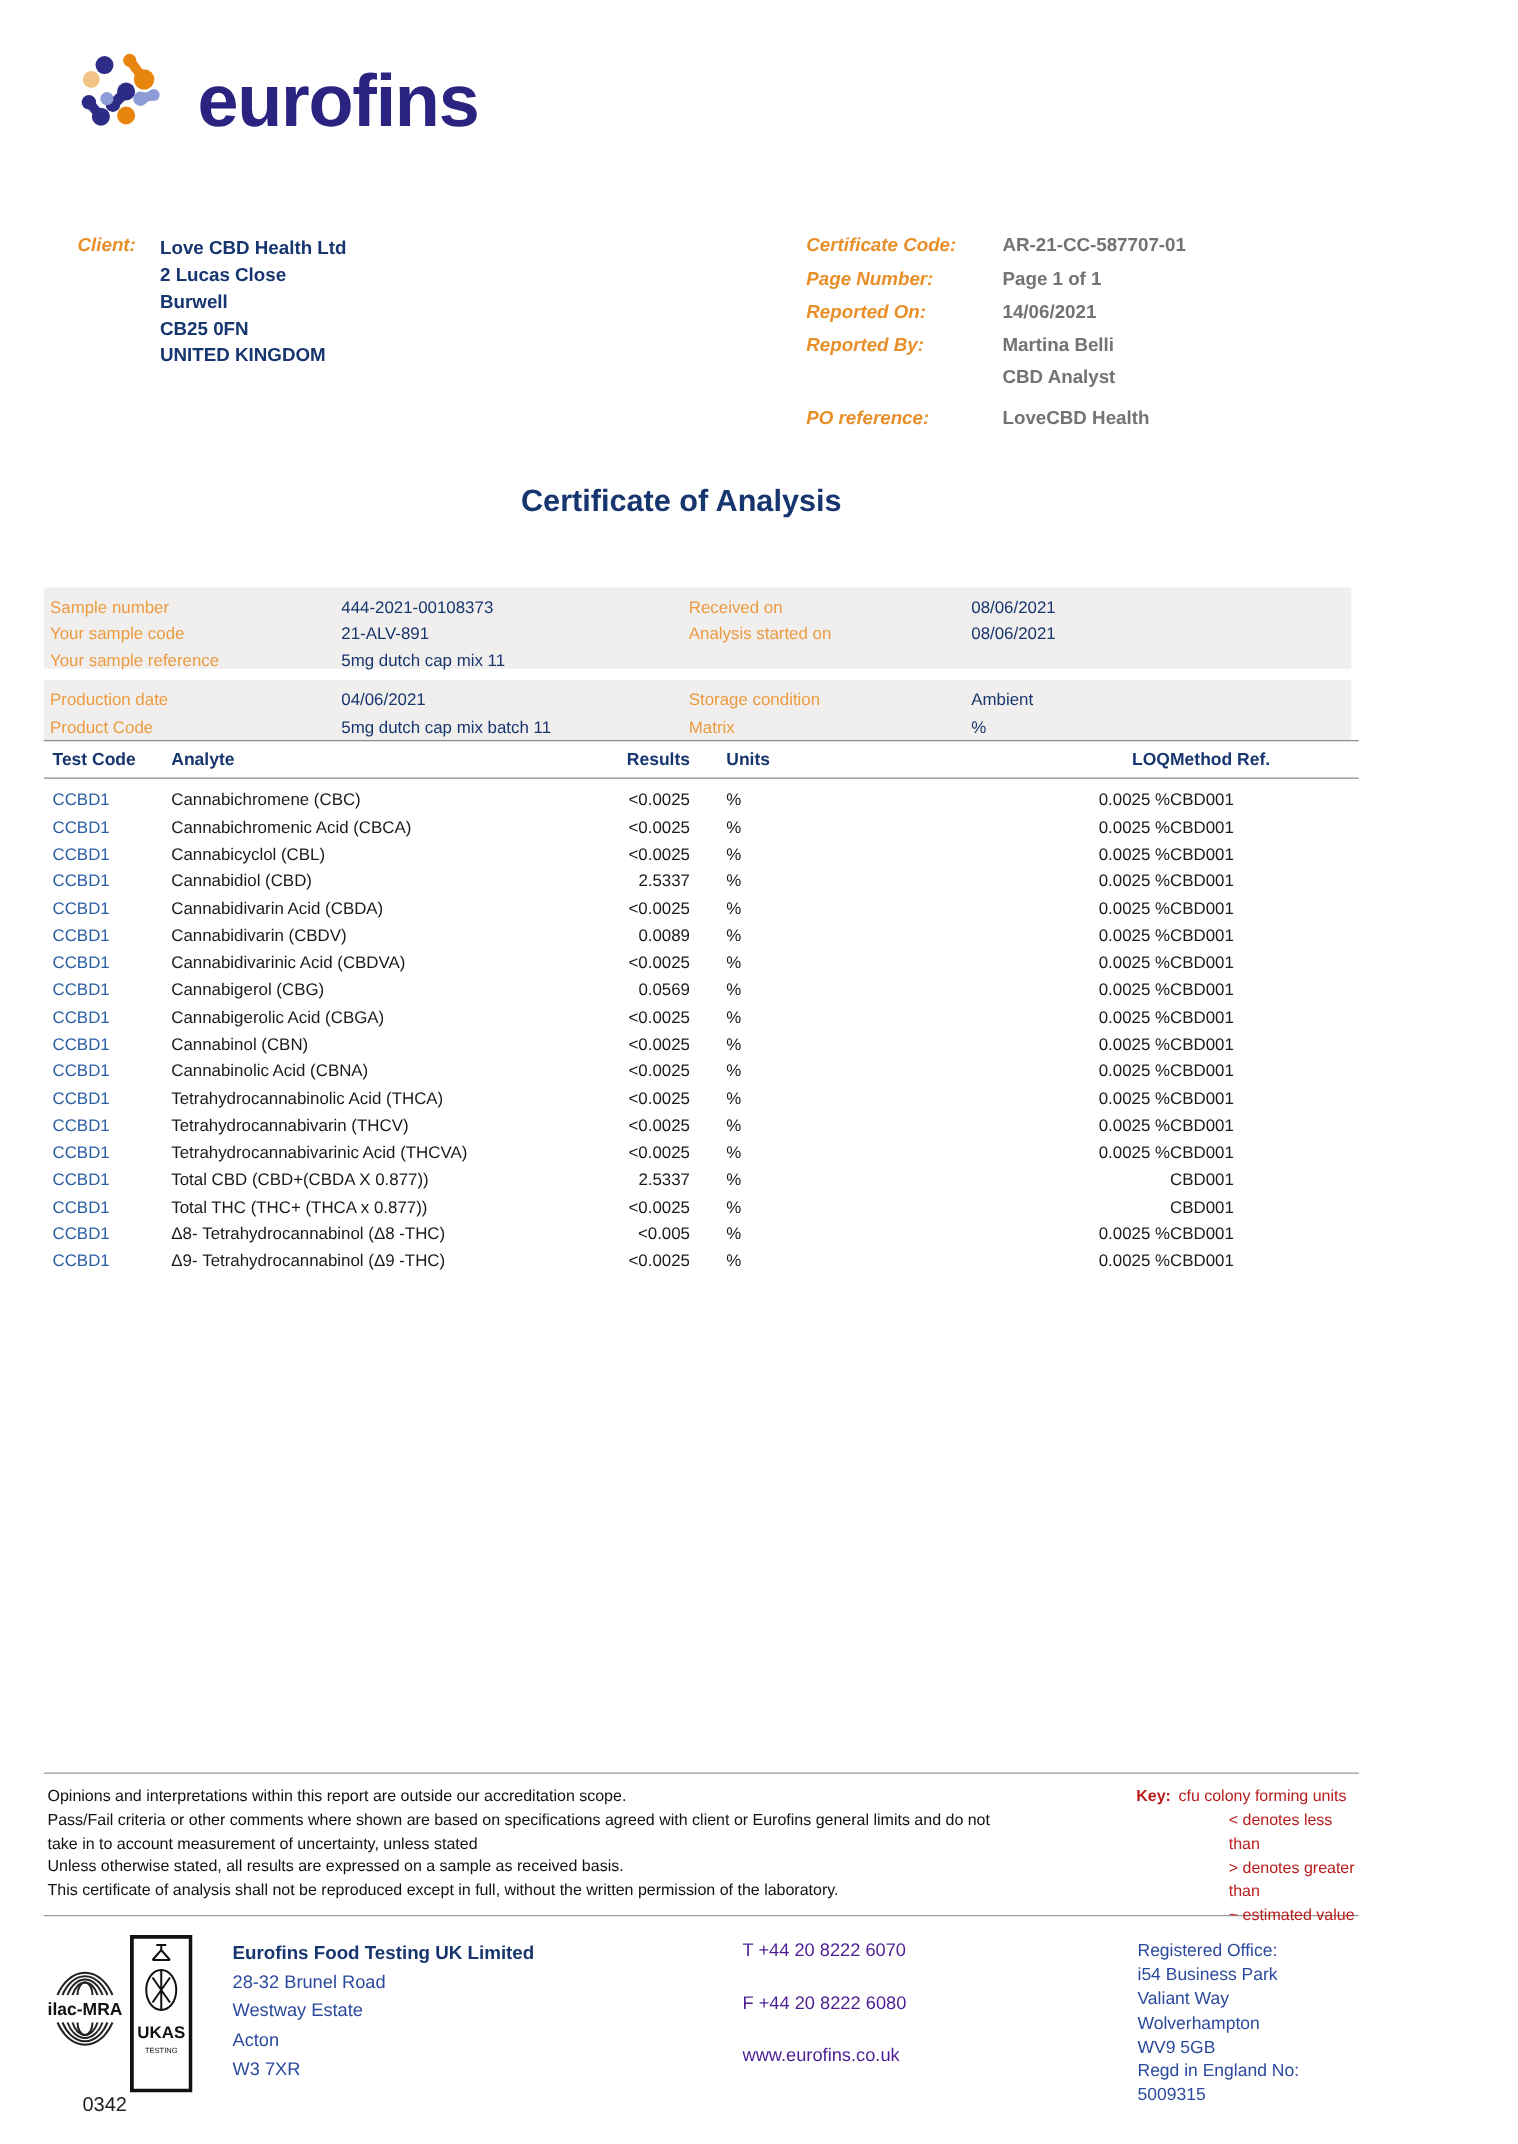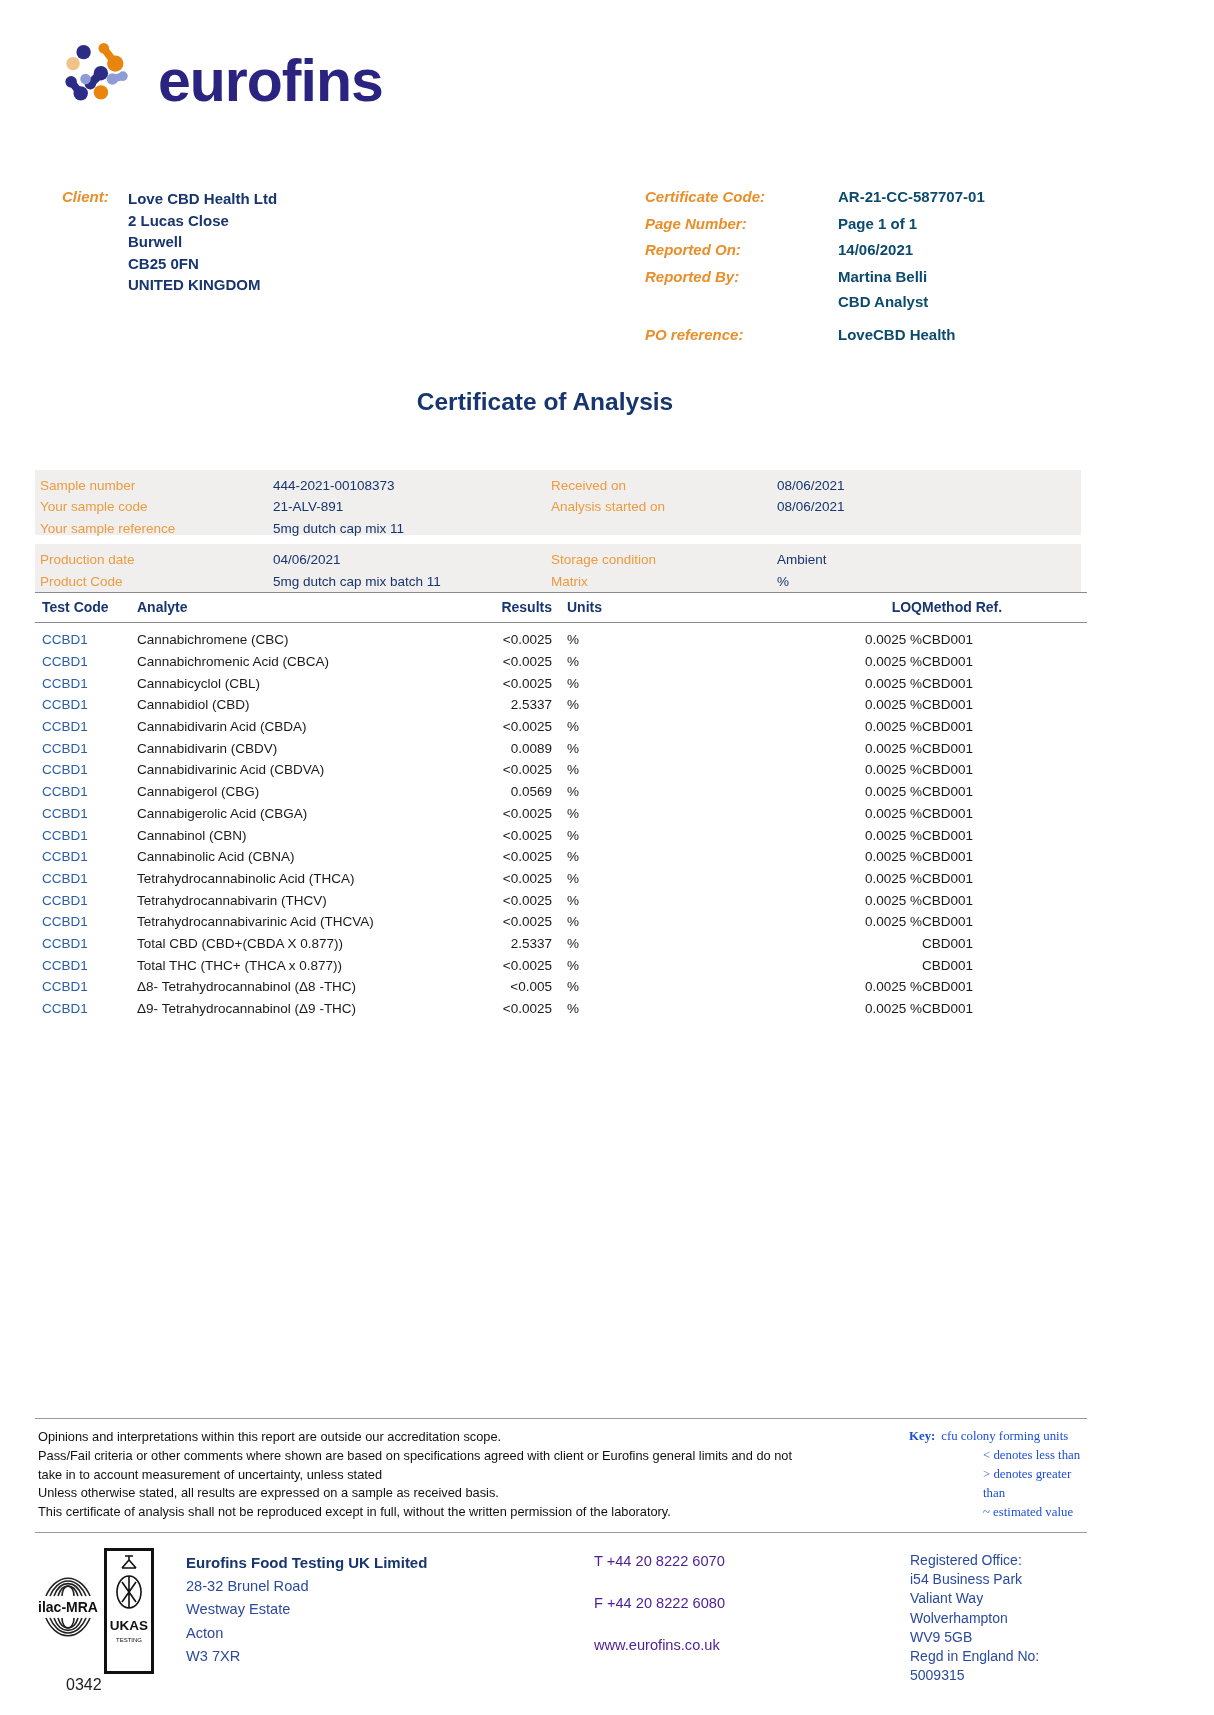--- a/index.html
+++ b/index.html
@@ -10,21 +10,21 @@
   .logo{position:absolute;left:50px;top:30px;display:flex;align-items:center;gap:12px;}
   .logo-text{font-size:59px;font-weight:bold;color:#2a2480;letter-spacing:-1px;line-height:1;padding-top:6px;}
 
   
   .client{position:absolute;left:62px;top:188px;display:flex;}
   .client-label{color:#e88f2a;font-weight:bold;font-style:italic;font-size:15px;width:66px;}
   .client-lines{color:#17356e;font-weight:bold;font-size:15px;line-height:21.5px;}
   .meta{position:absolute;left:645px;top:188px;width:520px;font-size:15px;}
   .meta-row{display:flex;margin-bottom:9.5px;}
   .meta-label{width:157px;color:#e88f2a;font-weight:bold;font-style:italic;}
-  .meta-value{color:#0c4a6e;font-weight:bold;margin-left:36px;}
+  .meta-value{color:#737373;font-weight:bold;}
   .meta-po{margin-top:16px;}
   .meta-value .v2{margin-top:8px;}
 
   .doc-title{position:absolute;left:0;top:388px;width:1090px;text-align:center;
              color:#17356e;font-weight:bold;font-size:24.5px;}
 
   
   .band{position:absolute;left:35px;width:1046px;background:#f0efed;
         display:grid;grid-template-columns:233px 278px 226px auto;
         font-size:13.5px;line-height:21.3px;padding:5px 0 0 5px;box-sizing:border-box;}
@@ -36,29 +36,29 @@
   
   .thead{position:absolute;left:35px;top:592px;width:1147px;
          border-top:1.5px solid #8a8a8a;border-bottom:1.5px solid #8a8a8a;
          padding:6px 0 7px 0;display:flex;font-size:14px;font-weight:bold;color:#17356e;}
   .trows{position:absolute;left:35px;top:629px;width:1147px;}
   .trow{display:flex;height:21.7px;align-items:center;font-size:13.5px;color:#1a1a1a;}
   .c-test{width:95px;padding-left:7px;box-sizing:content-box;}
   .trow .c-test{color:#2b5fa3;}
   .c-analyte{width:333px;}
   .c-result{width:82px;text-align:right;}
-  .c-units{width:50px;padding-left:15px;}
+  .c-units{width:50px;padding-left:29px;}
   .c-loq{width:305px;text-align:right;}
   .c-method{}
 
   
   .disclaimer{position:absolute;left:35px;top:1418px;width:1147px;
               border-top:1px solid #9a9a9a;border-bottom:1px solid #9a9a9a;
               padding:9px 0 10px 3px;box-sizing:border-box;font-size:12.8px;line-height:18.8px;color:#111;}
-  .key{position:absolute;left:909px;top:1427px;font-size:12.8px;line-height:19px;color:#1d4ed8;font-family:Liberation Serif, serif;}
+  .key{position:absolute;left:909px;top:1427px;font-size:12.8px;line-height:19px;color:#b91c1c;}
   .key .k1 b{margin-right:6px;}
   .key .sub{margin-left:74px;}
 
   
   .f-company{position:absolute;left:186px;top:1551px;font-size:14.6px;line-height:23.5px;color:#2b4a9e;}
   .f-company .name{color:#17356e;font-weight:bold;font-size:15px;}
   .f-contact{position:absolute;left:594px;top:1553px;font-size:14.6px;color:#4c1d95;}
   .f-contact div{margin-bottom:26px;}
   .f-registered{position:absolute;left:910px;top:1551px;font-size:14px;line-height:19.2px;color:#2b4a9e;}
   .accred-num{position:absolute;left:66px;top:1676px;font-size:16px;color:#222;}

